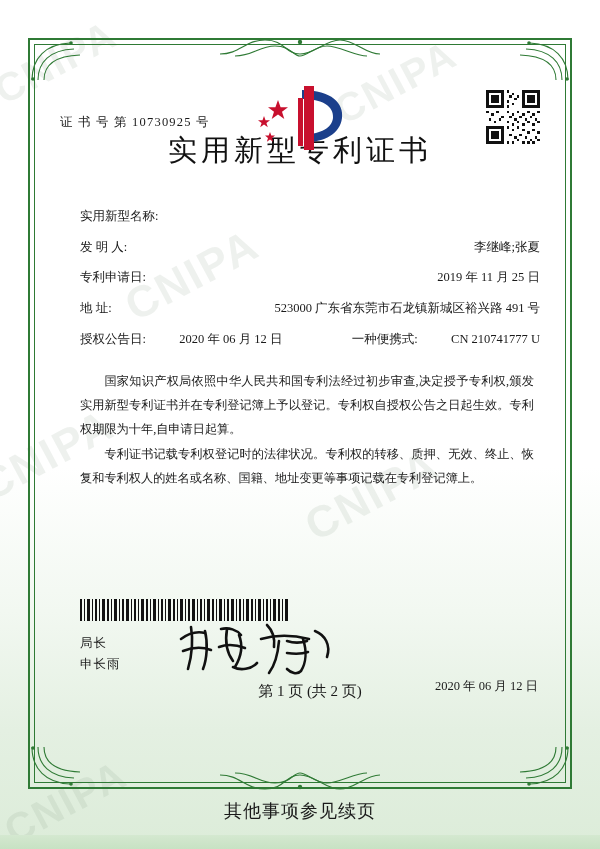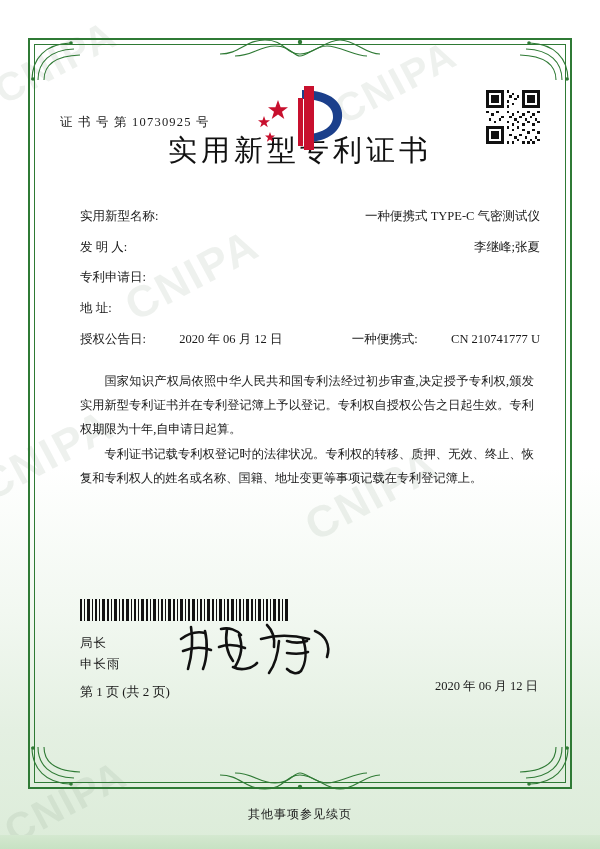--- a/index.html
+++ b/index.html
@@ -213,31 +213,32 @@
     right: 2px;
     bottom: -2px;
     font-size: 12.5px;
   }
 
   .page-no {
     position: absolute;
     left: 0;
     right: 0;
     bottom: -8px;
-    font-size: 13px;
+    text-align: center;
+    font-size: 15px;
     margin-top: 16px;
   }
 
   .footer-note {
     position: absolute;
     left: 0;
     right: 0;
     bottom: 26px;
     text-align: center;
-    font-size: 12px;
+    font-size: 18px;
     letter-spacing: 1px;
     color: #1a1a1a;
   }
 
   .bottom-band {
     position: absolute;
     left: 0;
     right: 0;
     bottom: 0;
     height: 14px;
@@ -402,31 +403,32 @@
       </svg>
     </div>
 
     <div class="cert-no">证 书 号 第 10730925 号</div>
 
     <div class="title">实用新型专利证书</div>
 
     <div class="fields">
       <div class="field-row">
         <span class="field-label sp0">实用新型名称:</span>
-        <span class="field-value">一种便携式 TYPE-C 气密测试仪</span>
       </div>
       <div class="field-row">
         <span class="field-label sp0">发 明 人:</span>
         <span class="field-value">李继峰;张夏</span>
       </div>
       <div class="field-row">
         <span class="field-label sp0">专利申请日:</span>
+        <span class="field-value">2019 年 11 月 25 日</span>
       </div>
       <div class="field-row">
         <span class="field-label sp0">地 址:</span>
+        <span class="field-value">523000 广东省东莞市石龙镇新城区裕兴路 491 号</span>
       </div>
       <div class="field-row">
         <span class="field-label sp0">授权公告日:</span>
         <span class="field-value">2020 年 06 月 12 日</span>
         <span class="field-value field-value2 inline-label">一种便携式:</span>
         <span class="field-value">CN 210741777 U</span>
       </div>
     </div>
 
     <div class="para">国家知识产权局依照中华人民共和国专利法经过初步审查,决定授予专利权,颁发实用新型专利证书并在专利登记簿上予以登记。专利权自授权公告之日起生效。专利权期限为十年,自申请日起算。</div>

